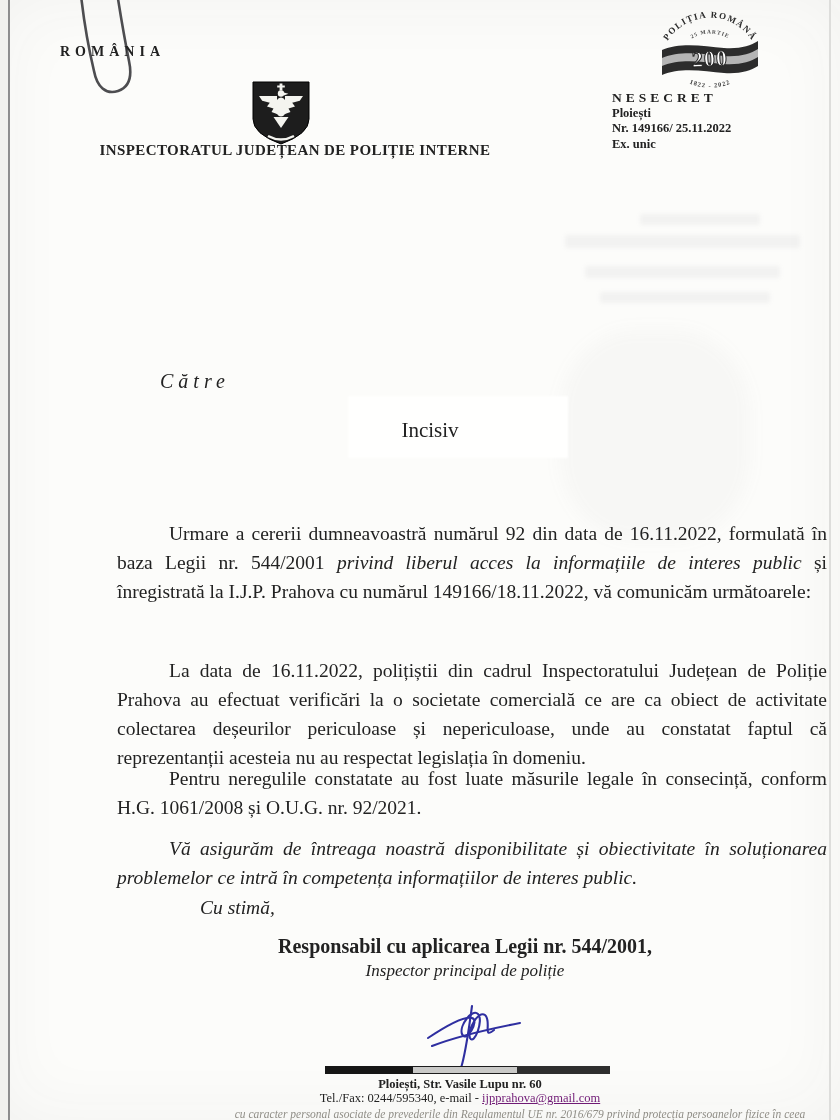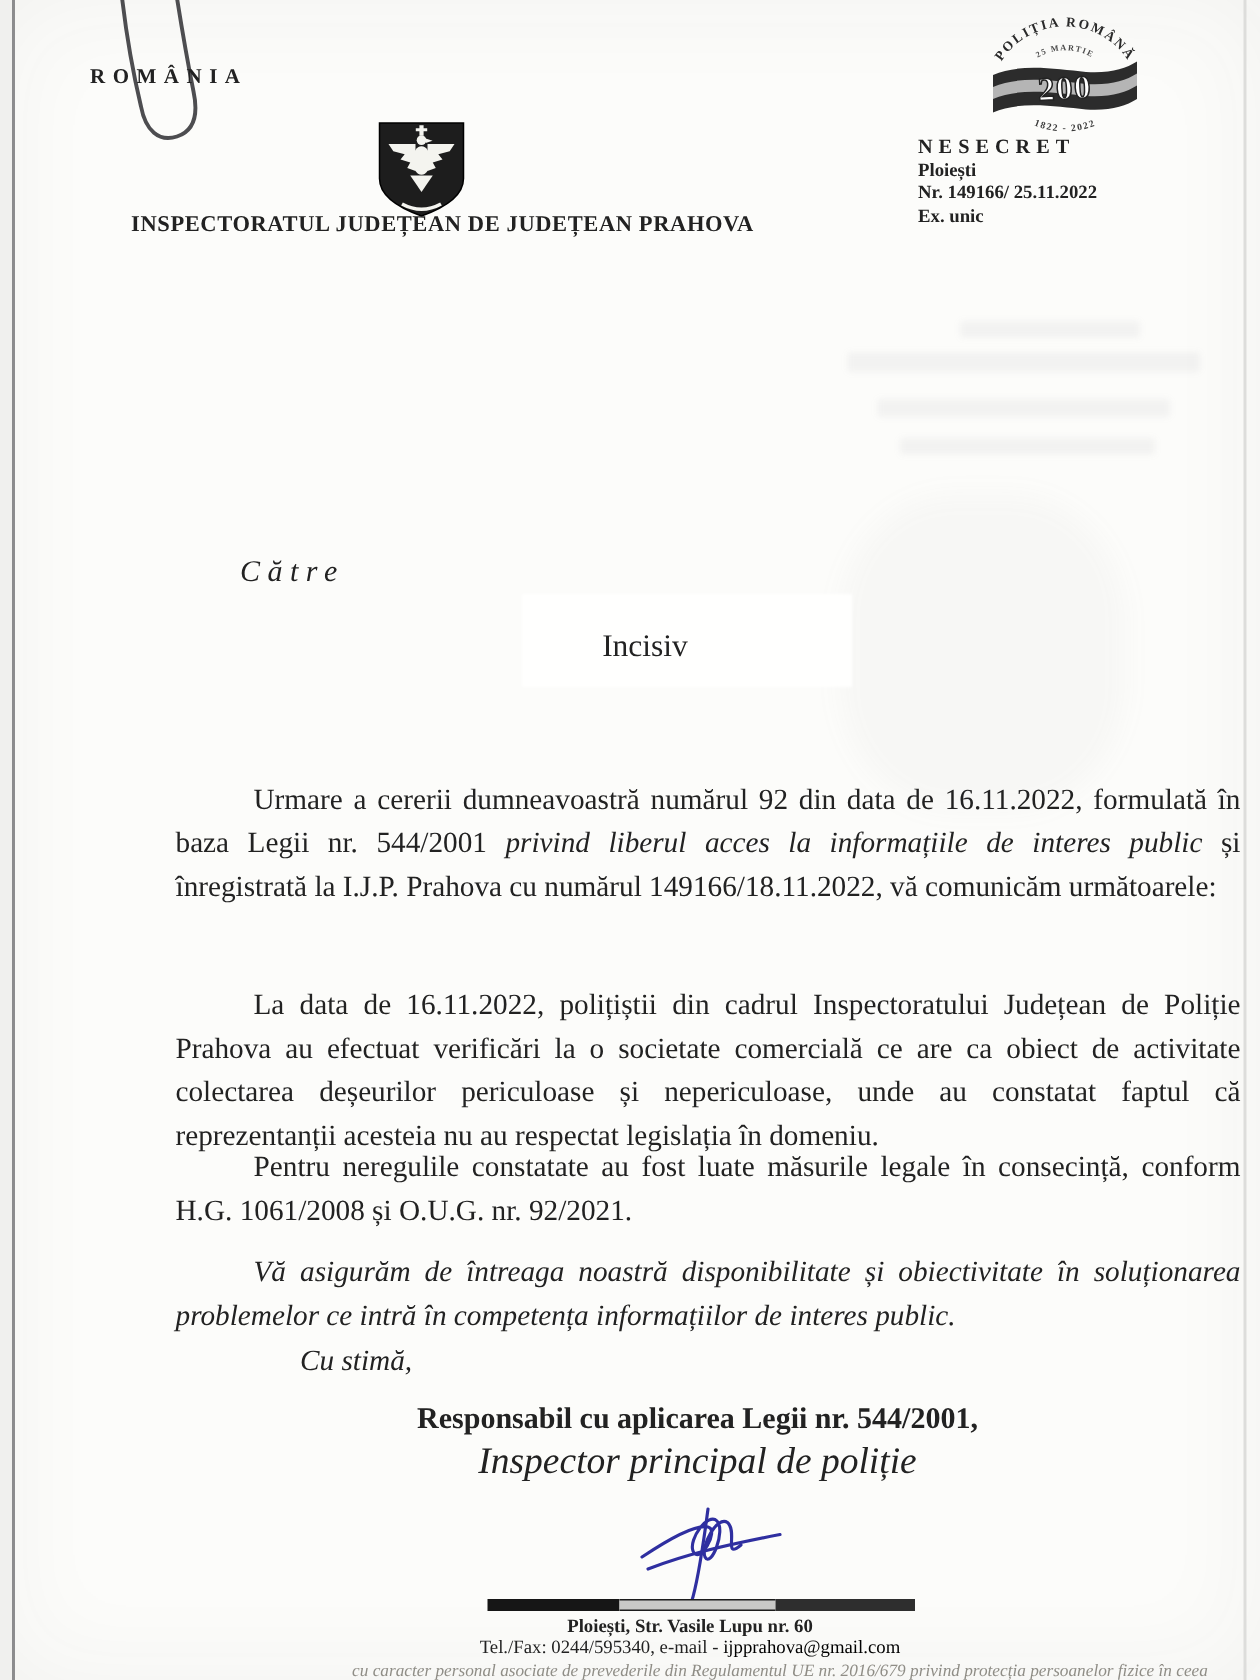--- a/index.html
+++ b/index.html
@@ -39,34 +39,34 @@
   .para{position:absolute;left:105px;width:710px;font-size:19.5px;line-height:29px;
     text-align:justify;text-indent:52px;margin:12px;}
   .p1{top:507px;}
   .p2{top:644px;}
   .p3{top:752px;}
   .p4{top:822px;font-style:italic;}
   .closing{position:absolute;left:160px;top:897px;font-style:italic;font-size:19.5px;margin-left:40px;}
 
   .sign-block{position:absolute;left:180px;top:935px;width:570px;text-align:center;}
   .sign-role1{font-weight:bold;font-size:20px;}
-  .sign-role2{font-style:italic;font-size:25px;margin-top:3px;}
+  .sign-role2{font-style:italic;font-size:17px;margin-top:3px;}
   .sign-name{font-weight:bold;font-size:19.5px;margin-top:2px;}
   .sig-scribble{position:absolute;left:420px;top:1000px;}
 
   
   .bar{position:absolute;left:325px;top:1066px;height:8px;display:flex;}
   .bar span{display:block;height:8px;}
   .bar .b1{width:88px;background:#161616;}
   .bar .b2{width:104px;background:#c9c9c7;border-top:1px solid #1c1c1c;border-bottom:1px solid #1c1c1c;height:6px;}
   .bar .b3{width:93px;background:#2e2e2e;}
   .ftr-line1{position:absolute;left:60px;top:1077px;width:800px;text-align:center;
     font-weight:bold;font-size:12.5px;}
   .ftr-line2{position:absolute;left:60px;top:1091px;width:800px;text-align:center;font-size:12.5px;}
-  .ftr-email{color:#000000;}
+  .ftr-email{text-decoration:underline;color:#701a75;}
   .ftr-gdpr{position:absolute;left:200px;top:1108px;width:640px;text-align:center;
     font-style:italic;font-size:11.5px;color:#8f8d86;white-space:nowrap;}
 </style>
 </head>
 <body>
 
 <div class="page">
 
   <div class="edge-left-band"></div>
   <div class="edge-left-line"></div>
@@ -88,21 +88,21 @@
       <circle cx="31" cy="13.5" r="3.2"></circle>
       <path d="M33.8,12.4 l4.6,1.4 -4.6,1.6 Z"></path>
       <path d="M9,16 h18 v18 l-5.5,-2 2,-3.6 -6.5,-2 2.8,-3.6 -7.6,-2 Z"></path>
       <path d="M53,16 h-18 v18 l5.5,-2 -2,-3.6 6.5,-2 -2.8,-3.6 7.6,-2 Z"></path>
       <ellipse cx="31" cy="27" rx="6" ry="9.5"></ellipse>
       <path d="M23.5,37 l7.5,11 7.5,-11 Z"></path>
     </g>
     <path d="M18,56 q13,7 26,0" stroke="#f4f4ef" stroke-width="2.4" fill="none"></path>
   </svg>
 
-  <div class="hdr-inspectorate">INSPECTORATUL JUDEȚEAN DE JUDEȚEAN PRAHOVA</div>
+  <div class="hdr-inspectorate">INSPECTORATUL JUDEȚEAN DE POLIȚIE INTERNE</div>
 
   <svg class="logo" width="124" height="86" viewBox="0 0 124 86">
     <defs>
       <path id="arcTop" d="M16,42 A 50 50 0 0 1 108,42"></path>
       <path id="arcSub" d="M30,47 A 36 36 0 0 1 94,47"></path>
       <path id="arcBot" d="M24,66 A 54 54 0 0 0 100,66"></path>
     </defs>
     <text font-family="Liberation Serif, serif" font-size="9" font-weight="bold" fill="#2a2a2a" letter-spacing="1.4">
       <textPath href="#arcTop" startOffset="50%" text-anchor="middle">POLIȚIA ROMÂNĂ</textPath>
     </text>

